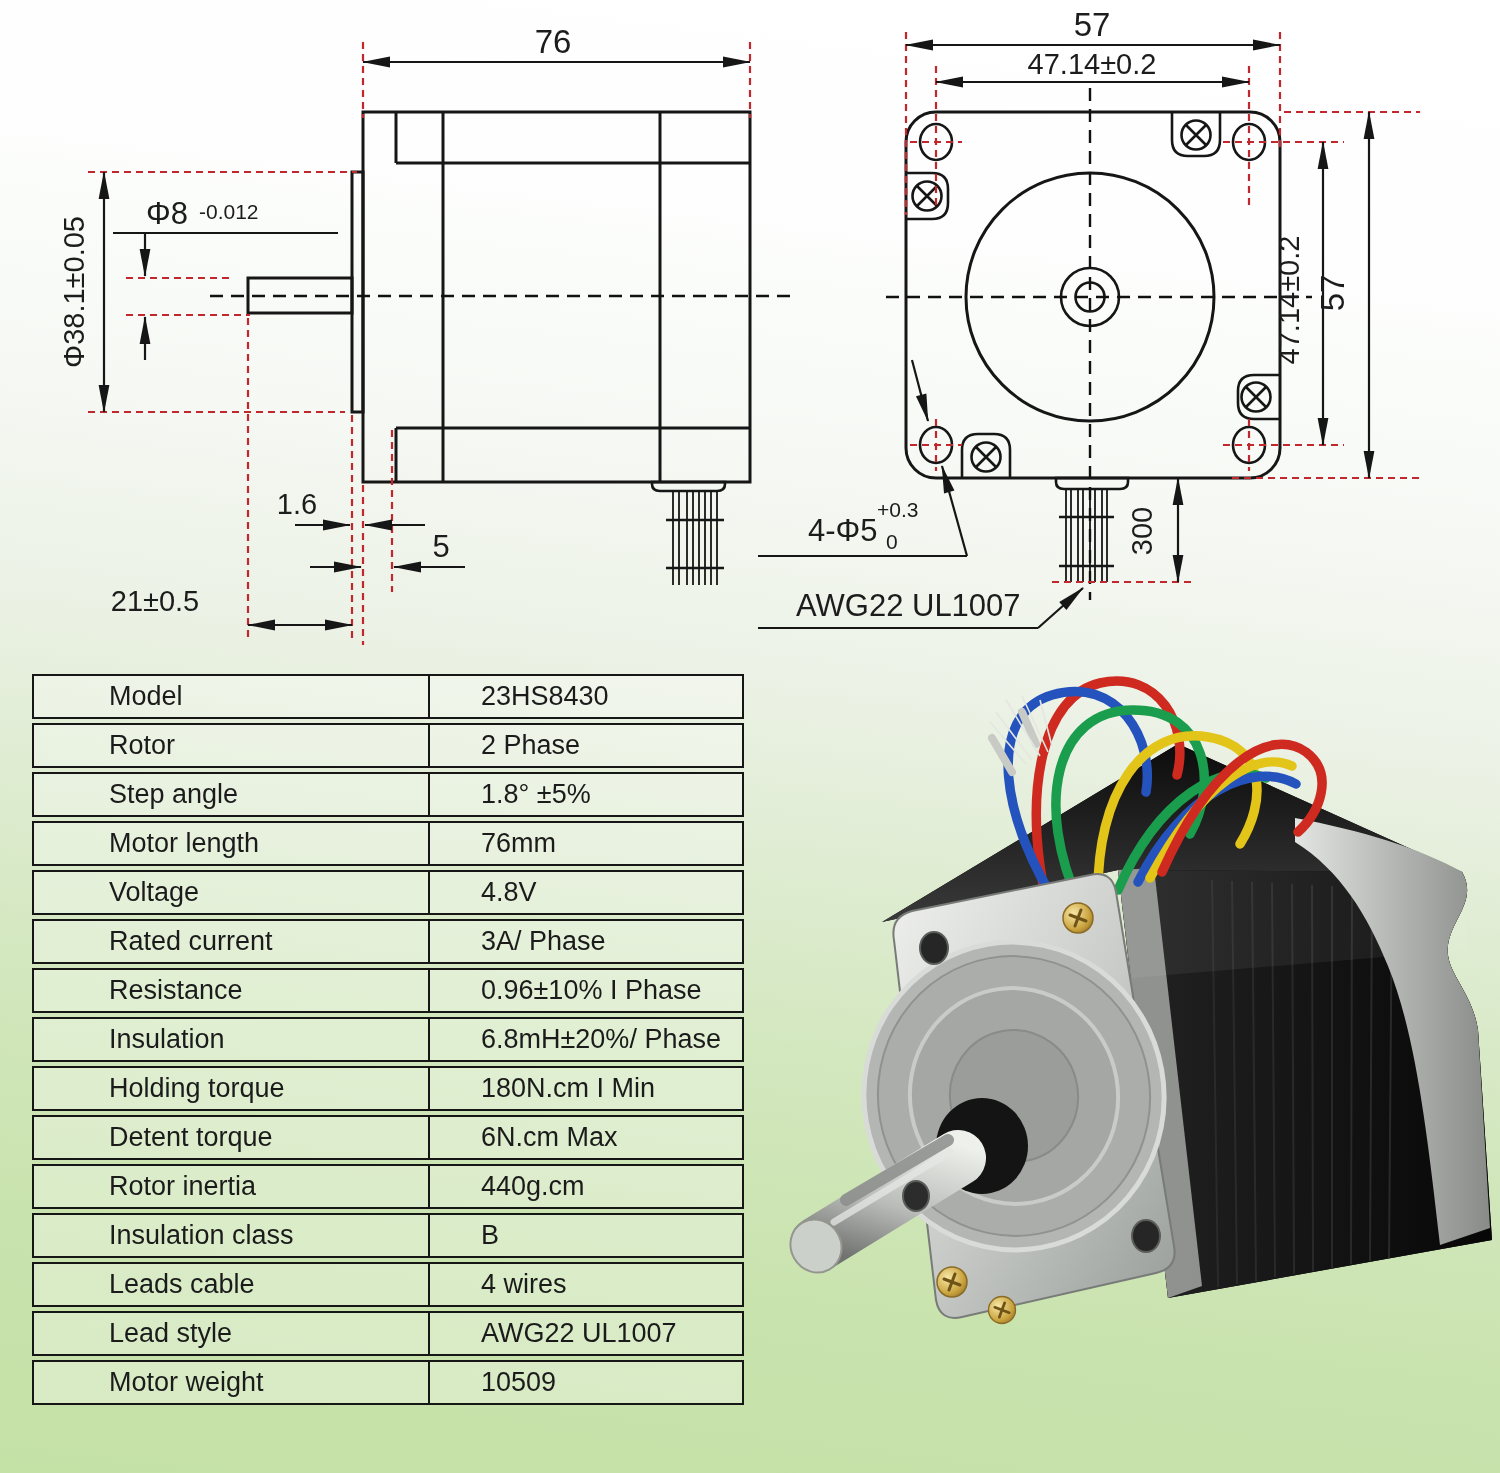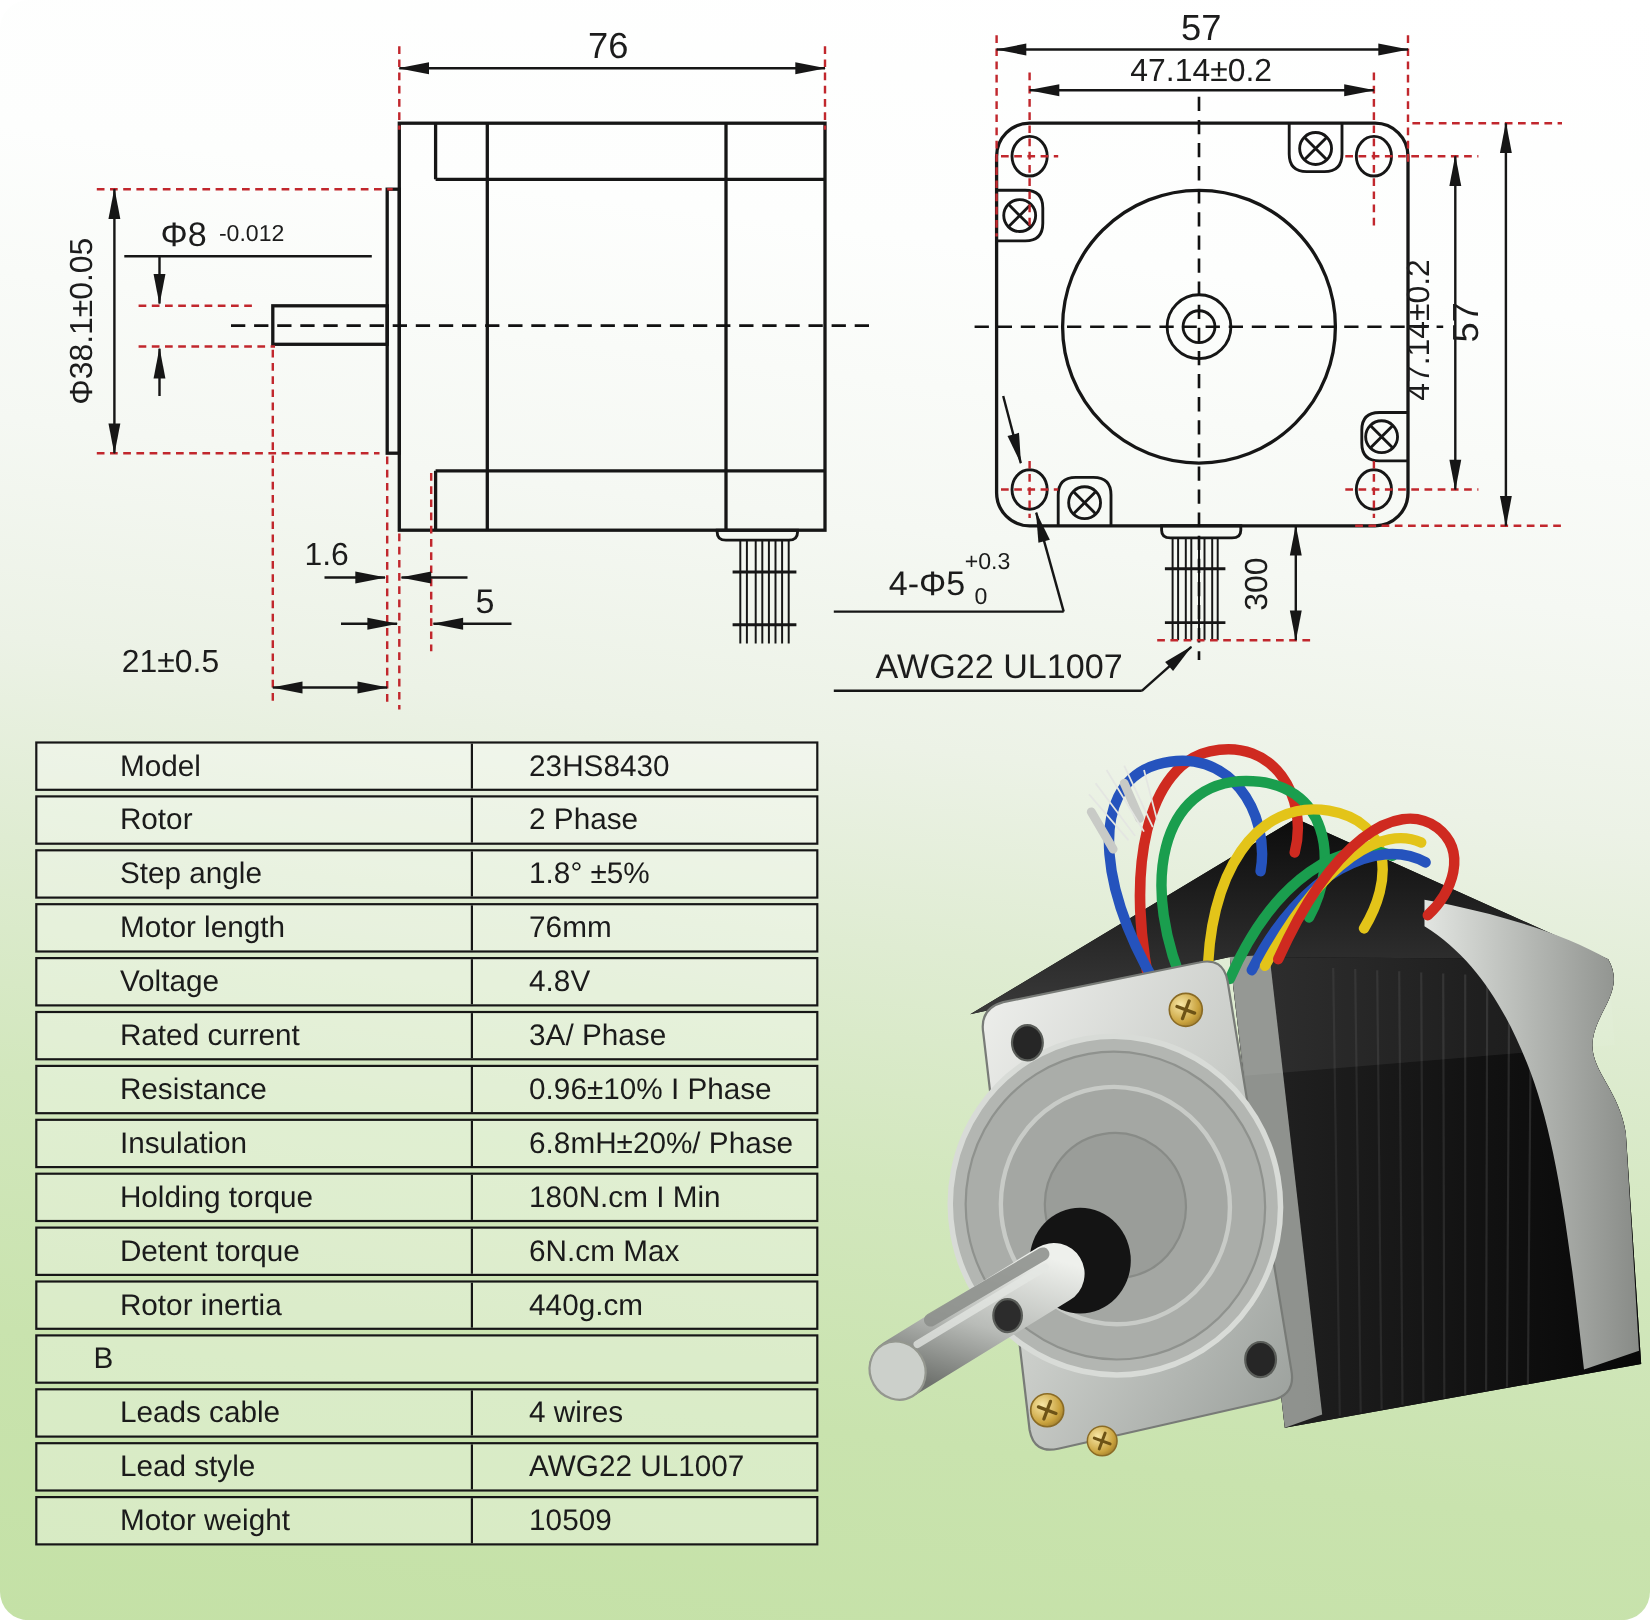--- a/index.html
+++ b/index.html
@@ -1,19 +1,19 @@
 <!DOCTYPE html>
 <html><head>
 <meta charset="utf-8">
 <style>
   html,body{margin:0;padding:0;}
   body{width:1500px;height:1473px;overflow:hidden;
        font-family:"Liberation Sans", sans-serif;}
   #stage{position:relative;width:1500px;height:1473px;
-         background:linear-gradient(187deg,#ffffff 0%,#fdfefd 18%,#f5f8f3 34%,#ecf2e6 46%,#dfecd2 57%,#d2e7bd 70%,#c9e3ae 84%,#c4e1a6 100%);border-radius:26px;}
+         background:linear-gradient(187deg,#ffffff 0%,#fdfefd 18%,#f5f8f3 34%,#ecf2e6 46%,#dfecd2 57%,#d2e7bd 70%,#c9e3ae 84%,#c4e1a6 100%);}
   #gfx{position:absolute;left:0;top:0;}
   svg text{fill:#1c1c1c;font-family:"Liberation Sans", sans-serif;}
   .t33{font-size:33px;}
   .t31{font-size:31px;}
   .t29{font-size:29px;}
   .t22{font-size:21px;}
   .mid{text-anchor:middle;}
   .k3{stroke:#161616;stroke-width:3;fill:none;}
   .k2{stroke:#161616;stroke-width:2.6;fill:none;}
   .w{stroke:#161616;stroke-width:1.8;fill:none;}
@@ -336,20 +336,21 @@
       </div>
   <div class="tr">
         <div class="td l">Detent torque</div>
         <div class="td v">6N.cm Max</div>
       </div>
   <div class="tr">
         <div class="td l">Rotor inertia</div>
         <div class="td v">440g.cm</div>
       </div>
   <div class="tr">
+        <div class="td l">Insulation class</div>
         <div class="td v">B</div>
       </div>
   <div class="tr">
         <div class="td l">Leads cable</div>
         <div class="td v">4 wires</div>
       </div>
   <div class="tr">
         <div class="td l">Lead style</div>
         <div class="td v">AWG22 UL1007</div>
       </div>

